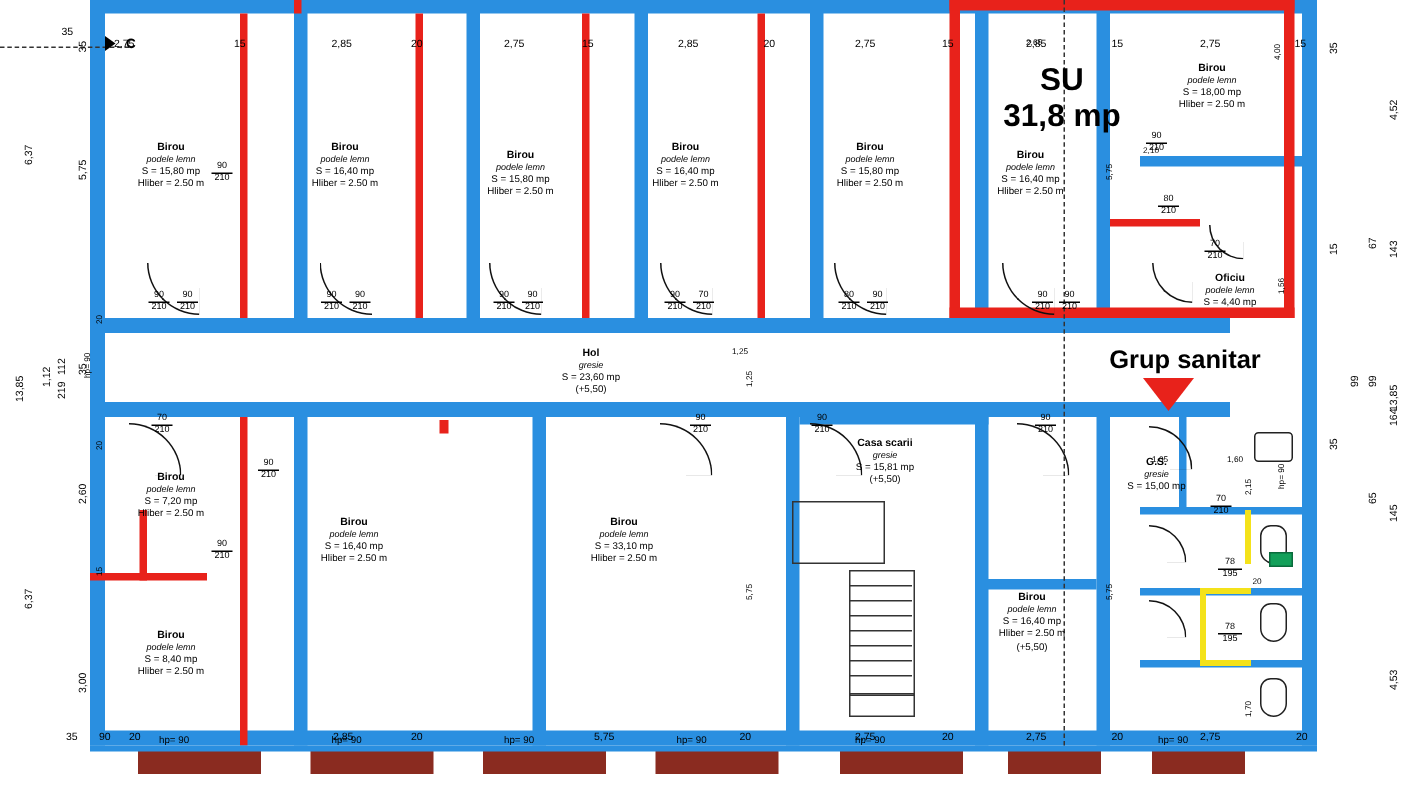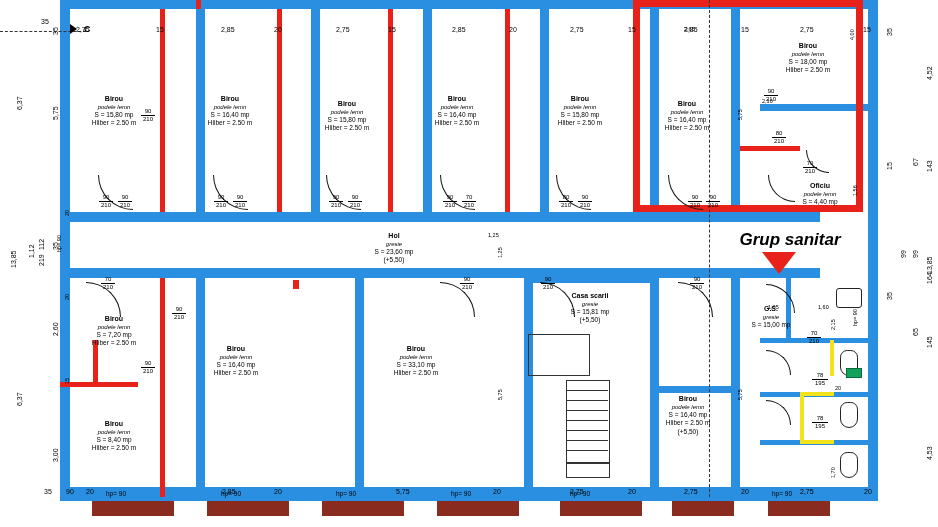--- a/index.html
+++ b/index.html
@@ -128,21 +128,25 @@
   <div class="yel" style="left:800px;top:392px;width:34px;height:4px;"></div>
   <div class="yel" style="left:800px;top:440px;width:34px;height:4px;"></div>
   <div class="yel" style="left:800px;top:392px;width:4px;height:52px;"></div>
   <div class="yel" style="left:830px;top:340px;width:4px;height:36px;"></div>
 
   <div class="dash" style="left:709px;top:0px;height:497px;"></div>
   <div class="dashh" style="left:0px;top:31px;width:86px;"></div>
   <div class="ov" style="left:70px;top:24px;width:0;height:0;border-top:5px solid transparent;border-bottom:5px solid transparent;border-left:7px solid #000;"></div>
   <div class="dim" style="left:84px;top:24px;font-size:9px;font-weight:bold;">C</div>
 
-  <div class="label-big gs" style="left:714px;top:230px;width:152px;font-style:italic;">Grup sanitar</div>
+  <div class="label-big su" style="left:648px;top:42px;width:120px;">
+    <span>SU</span><br>
+    <span>31,8 mp</span>
+  </div>
+  <div class="label-big gs" style="left:714px;top:230px;width:152px;">Grup sanitar</div>
   <div class="arrow" style="left:762px;top:252px;"></div>
 
   <div class="room" style="left:72px;top:95px;width:84px;">
     <b>Birou</b>
     <i>podele lemn</i>
     <span>S = 15,80 mp</span><br>
     <span>Hliber = 2.50 m</span>
   </div>
   <div class="room" style="left:188px;top:95px;width:84px;">
     <b>Birou</b>

